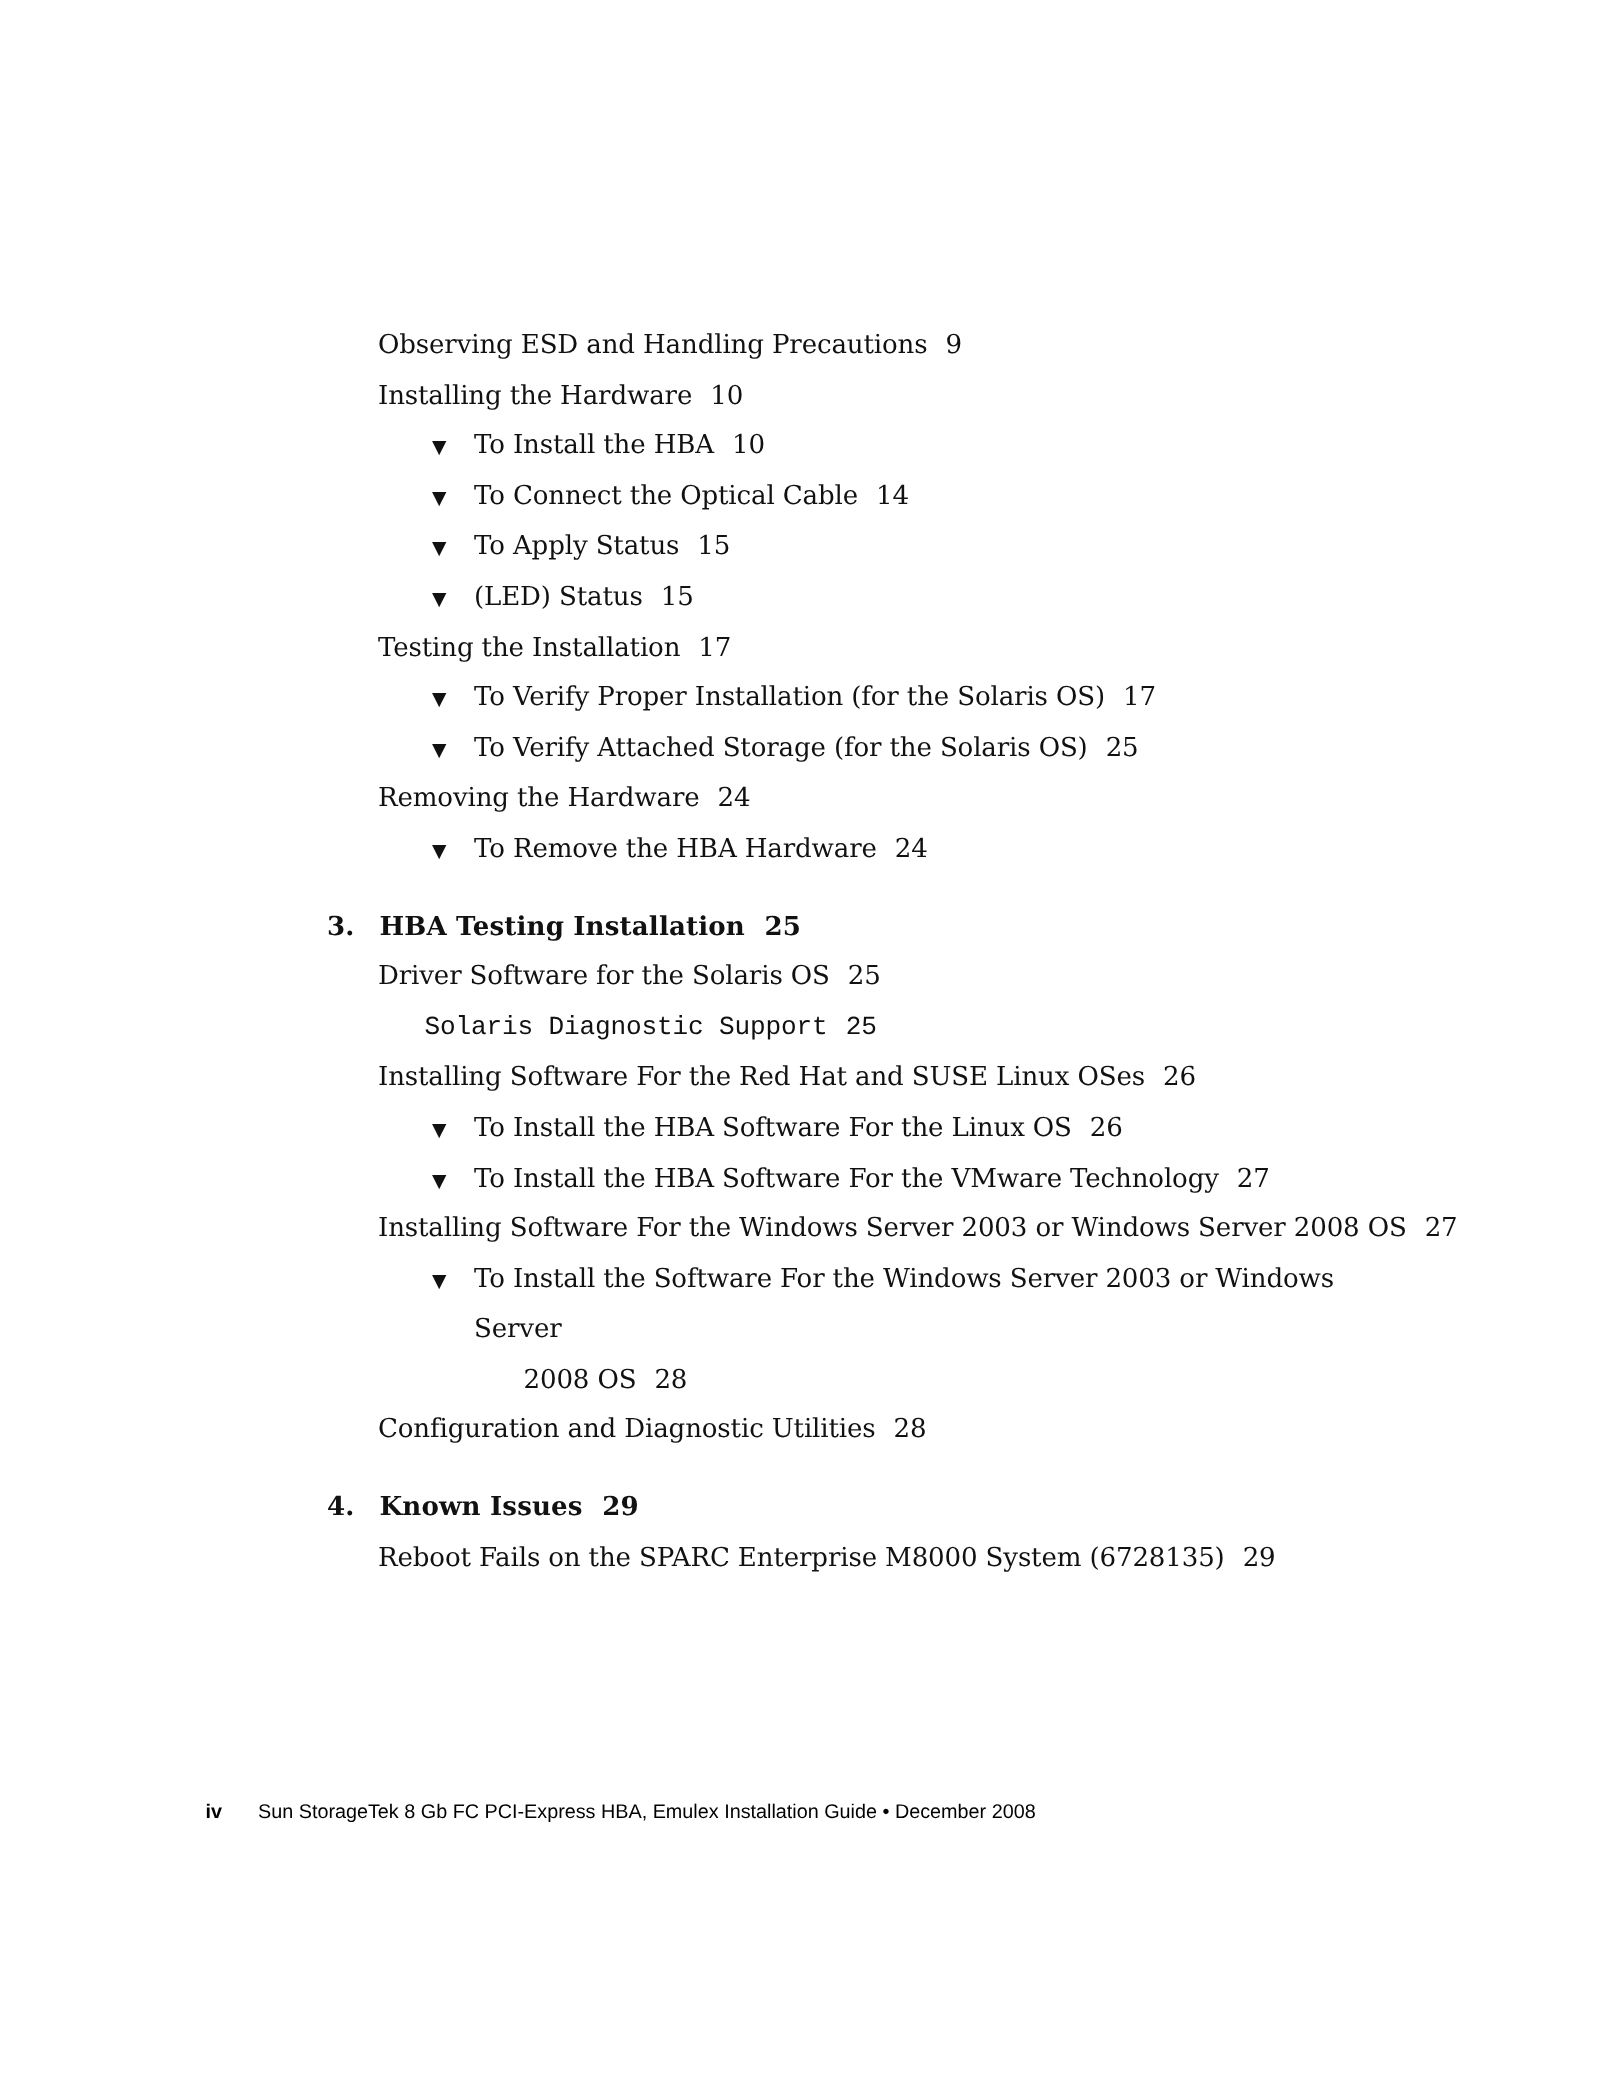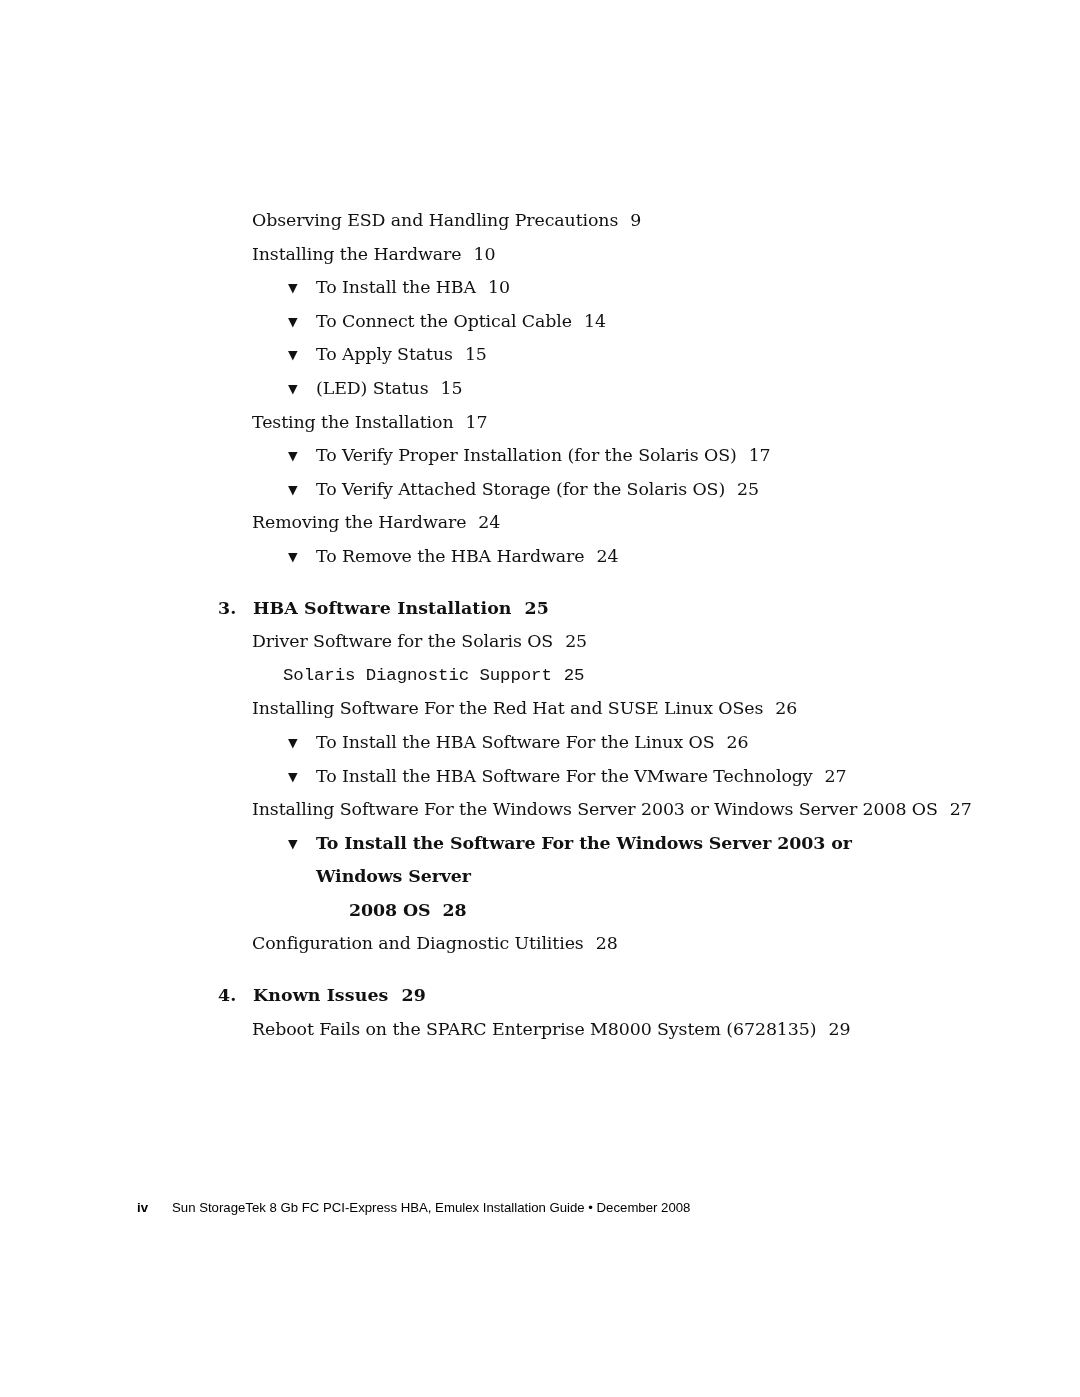--- a/index.html
+++ b/index.html
@@ -14,21 +14,21 @@
     background: #ffffff;
     overflow: hidden;
     font-family: "DejaVu Serif", "Liberation Serif", serif;
     color: #000000;
   }
 
   
   .toc {
     position: absolute;
     left: 0;
-    top: 204px;
+    top: 214px;
     width: 984px;
   }
 
   .entry {
     display: block;
     position: relative;
     line-height: 33.6px;
     font-size: 17.4px;
     letter-spacing: -0.1px;
     color: #111111;
@@ -60,21 +60,21 @@
     line-height: 33.6px;
     vertical-align: top;
     color: #111111;
   }
   .proc-body {
     display: inline-block;
     vertical-align: top;
     white-space: normal;
     max-width: 590px;
   }
-  .proc-wide .proc-body { max-width: 615px; font-weight: bold; }
+  .proc-wide .proc-body { max-width: 615px; }
   .proc-body .cont {
     display: block;
     padding-left: 33px;
     white-space: nowrap;
   }
 
   .pg { padding-left: 12px; }
 
   
   .footer {
@@ -111,21 +111,21 @@
       <div class="entry lvl-proc"><span class="proc-marker">▼</span><span class="proc-body"><span>To Install the HBA</span><span class="pg">10</span></span></div>
       <div class="entry lvl-proc"><span class="proc-marker">▼</span><span class="proc-body"><span>To Connect the Optical Cable</span><span class="pg">14</span></span></div>
       <div class="entry lvl-proc"><span class="proc-marker">▼</span><span class="proc-body"><span>To Apply Status</span><span class="pg">15</span></span></div>
       <div class="entry lvl-proc"><span class="proc-marker">▼</span><span class="proc-body"><span>(LED) Status</span><span class="pg">15</span></span></div>
       <div class="entry lvl-1"><span>Testing the Installation</span><span class="pg">17</span></div>
       <div class="entry lvl-proc"><span class="proc-marker">▼</span><span class="proc-body"><span>To Verify Proper Installation (for the Solaris OS)</span><span class="pg">17</span></span></div>
       <div class="entry lvl-proc"><span class="proc-marker">▼</span><span class="proc-body"><span>To Verify Attached Storage (for the Solaris OS)</span><span class="pg">25</span></span></div>
       <div class="entry lvl-1"><span>Removing the Hardware</span><span class="pg">24</span></div>
       <div class="entry lvl-proc"><span class="proc-marker">▼</span><span class="proc-body"><span>To Remove the HBA Hardware</span><span class="pg">24</span></span></div>
       <div class="spacer-before-chapter"></div>
-      <div class="entry lvl-chapter"><span class="chap-num">3.</span><span class="chap-title">HBA Software Installation</span><span class="chap-page">25</span></div>
+      <div class="entry lvl-chapter"><span class="chap-num">3.</span><span class="chap-title">HBA Testing Installation</span><span class="chap-page">25</span></div>
       <div class="entry lvl-1"><span>Driver Software for the Solaris OS</span><span class="pg">25</span></div>
       <div class="entry lvl-2"><span>Solaris Diagnostic Support</span><span class="pg">25</span></div>
       <div class="entry lvl-1"><span>Installing Software For the Red Hat and SUSE Linux OSes</span><span class="pg">26</span></div>
       <div class="entry lvl-proc"><span class="proc-marker">▼</span><span class="proc-body"><span>To Install the HBA Software For the Linux OS</span><span class="pg">26</span></span></div>
       <div class="entry lvl-proc"><span class="proc-marker">▼</span><span class="proc-body"><span>To Install the HBA Software For the VMware Technology</span><span class="pg">27</span></span></div>
       <div class="entry lvl-1"><span>Installing Software For the Windows Server 2003 or Windows Server 2008 OS</span><span class="pg">27</span></div>
       <div class="entry lvl-proc proc-wide"><span class="proc-marker">▼</span><span class="proc-body"><span>To Install the Software For the Windows Server 2003 or Windows Server</span><span class="cont"><span>2008 OS</span><span class="pg">28</span></span></span></div>
       <div class="entry lvl-1"><span>Configuration and Diagnostic Utilities</span><span class="pg">28</span></div>
       <div class="spacer-before-chapter"></div>
       <div class="entry lvl-chapter"><span class="chap-num">4.</span><span class="chap-title">Known Issues</span><span class="chap-page">29</span></div>

